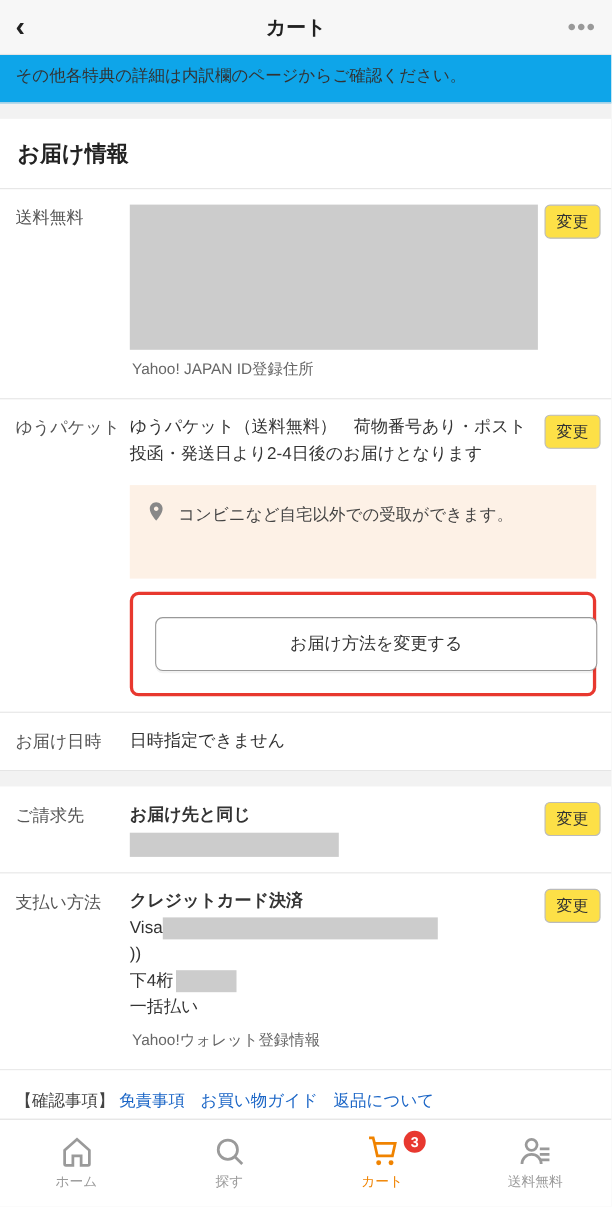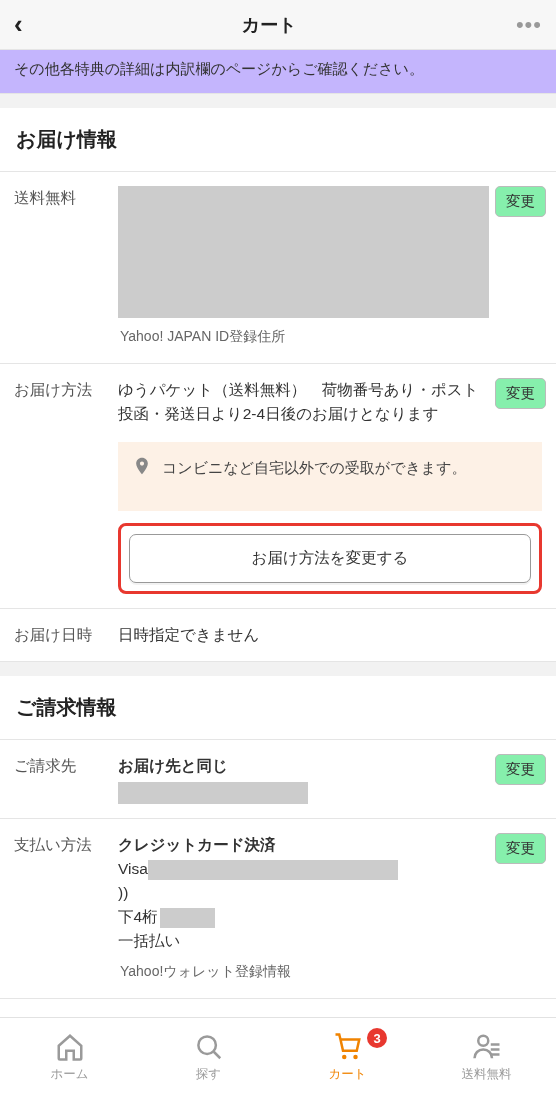--- a/index.html
+++ b/index.html
@@ -18,21 +18,21 @@
   align-items: center;
   justify-content: space-between;
   padding: 0 14px;
   border-bottom: 1px solid #e5e5e5;
 }
 .back-btn { font-size: 26px; font-weight: 600; color: #222; cursor: pointer; }
 .header-title { font-size: 18px; font-weight: 700; color: #222; }
 .more-btn { font-size: 22px; color: #999; letter-spacing: 1px; cursor: pointer; }
 
 .notice-strip {
-  background: #c4b5fd;
+  background: #0ea5e9;
   padding: 10px 14px 14px;
   font-size: 15px;
   color: #333;
   border-bottom: 1px solid #e5e5e5;
 }
 
 .gap { height: 14px; }
 
 .section-card { background: #fff; }
 .section-title {
@@ -54,21 +54,21 @@
   flex-shrink: 0;
   font-size: 15.5px;
   color: #555;
   padding-top: 2px;
 }
 .row-content { flex: 1; font-size: 15.5px; color: #333; line-height: 1.55; }
 .row-action { flex-shrink: 0; margin-left: 6px; }
 
 .change-btn {
   border: 1px solid #bbb;
-  background: #86efac;
+  background: #fde047;
   border-radius: 5px;
   padding: 5px 10px;
   font-size: 14.5px;
   color: #333;
   cursor: pointer;
 }
 
 .redact-block {
   background: #ccc;
   height: 132px;
@@ -86,41 +86,41 @@
   background: #fdf1e6;
   margin-top: 16px;
   padding: 14px 14px 16px;
 }
 .pickup-msg {
   display: flex;
   align-items: center;
   gap: 10px;
   font-size: 15px;
   color: #444;
-  margin-bottom: 14px;
+  margin-bottom: 29px;
 }
 .pin-icon { color: #888; font-size: 20px; }
 .pickup-btn {
   width: 100%;
   border: 1px solid #999;
   background: #fff;
   border-radius: 7px;
   padding: 13px 0;
   font-size: 15.5px;
   color: #333;
   cursor: pointer;
   box-shadow: 0 2px 0 rgba(0,0,0,.05);
 }
 .red-highlight {
   border: 3px solid #e8382f;
   border-radius: 8px;
   padding: 8px;
   margin-top: 12px;
 }
-.red-highlight .pickup-btn { margin: 0; }
+.red-highlight .pickup-btn { margin: 12px; }
 
 .bold { font-weight: 700; }
 
 .confirm-block {
   background: #fff;
   padding: 16px 14px 4px;
   font-size: 15px;
   line-height: 1.65;
   color: #333;
 }
@@ -187,21 +187,21 @@
         <div class="redact-block"></div>
         <span class="caption">Yahoo! JAPAN ID登録住所</span>
       </div>
       <div class="row-action">
         <button class="change-btn">変更</button>
       </div>
     </div>
 
     <div class="row" style="display:block;">
       <div style="display:flex;align-items:flex-start;">
-        <div class="row-label">お届け方法</div>
+        <div class="row-label">ゆうパケット</div>
         <div class="row-content">ゆうパケット（送料無料）　荷物番号あり・ポスト投函・発送日より2-4日後のお届けとなります</div>
         <div class="row-action">
           <button class="change-btn">変更</button>
         </div>
       </div>
       <div style="margin-left:104px;margin-right:4px;">
         <div class="pickup-box">
           <div class="pickup-msg">
             <span class="pin-icon">
               <svg viewBox="0 0 24 24" width="20" height="20" fill="#888">
@@ -219,21 +219,20 @@
 
     <div class="row">
       <div class="row-label">お届け日時</div>
       <div class="row-content">日時指定できません</div>
     </div>
   </div>
 
   <div class="gap"></div>
 
   <div class="section-card">
-    <div class="section-title">ご請求情報</div>
 
     <div class="row">
       <div class="row-label">ご請求先</div>
       <div class="row-content">
         <div class="bold">お届け先と同じ</div>
         <div class="redact-inline" style="width:190px;height:22px;margin-top:4px;"></div>
       </div>
       <div class="row-action">
         <button class="change-btn">変更</button>
       </div>

